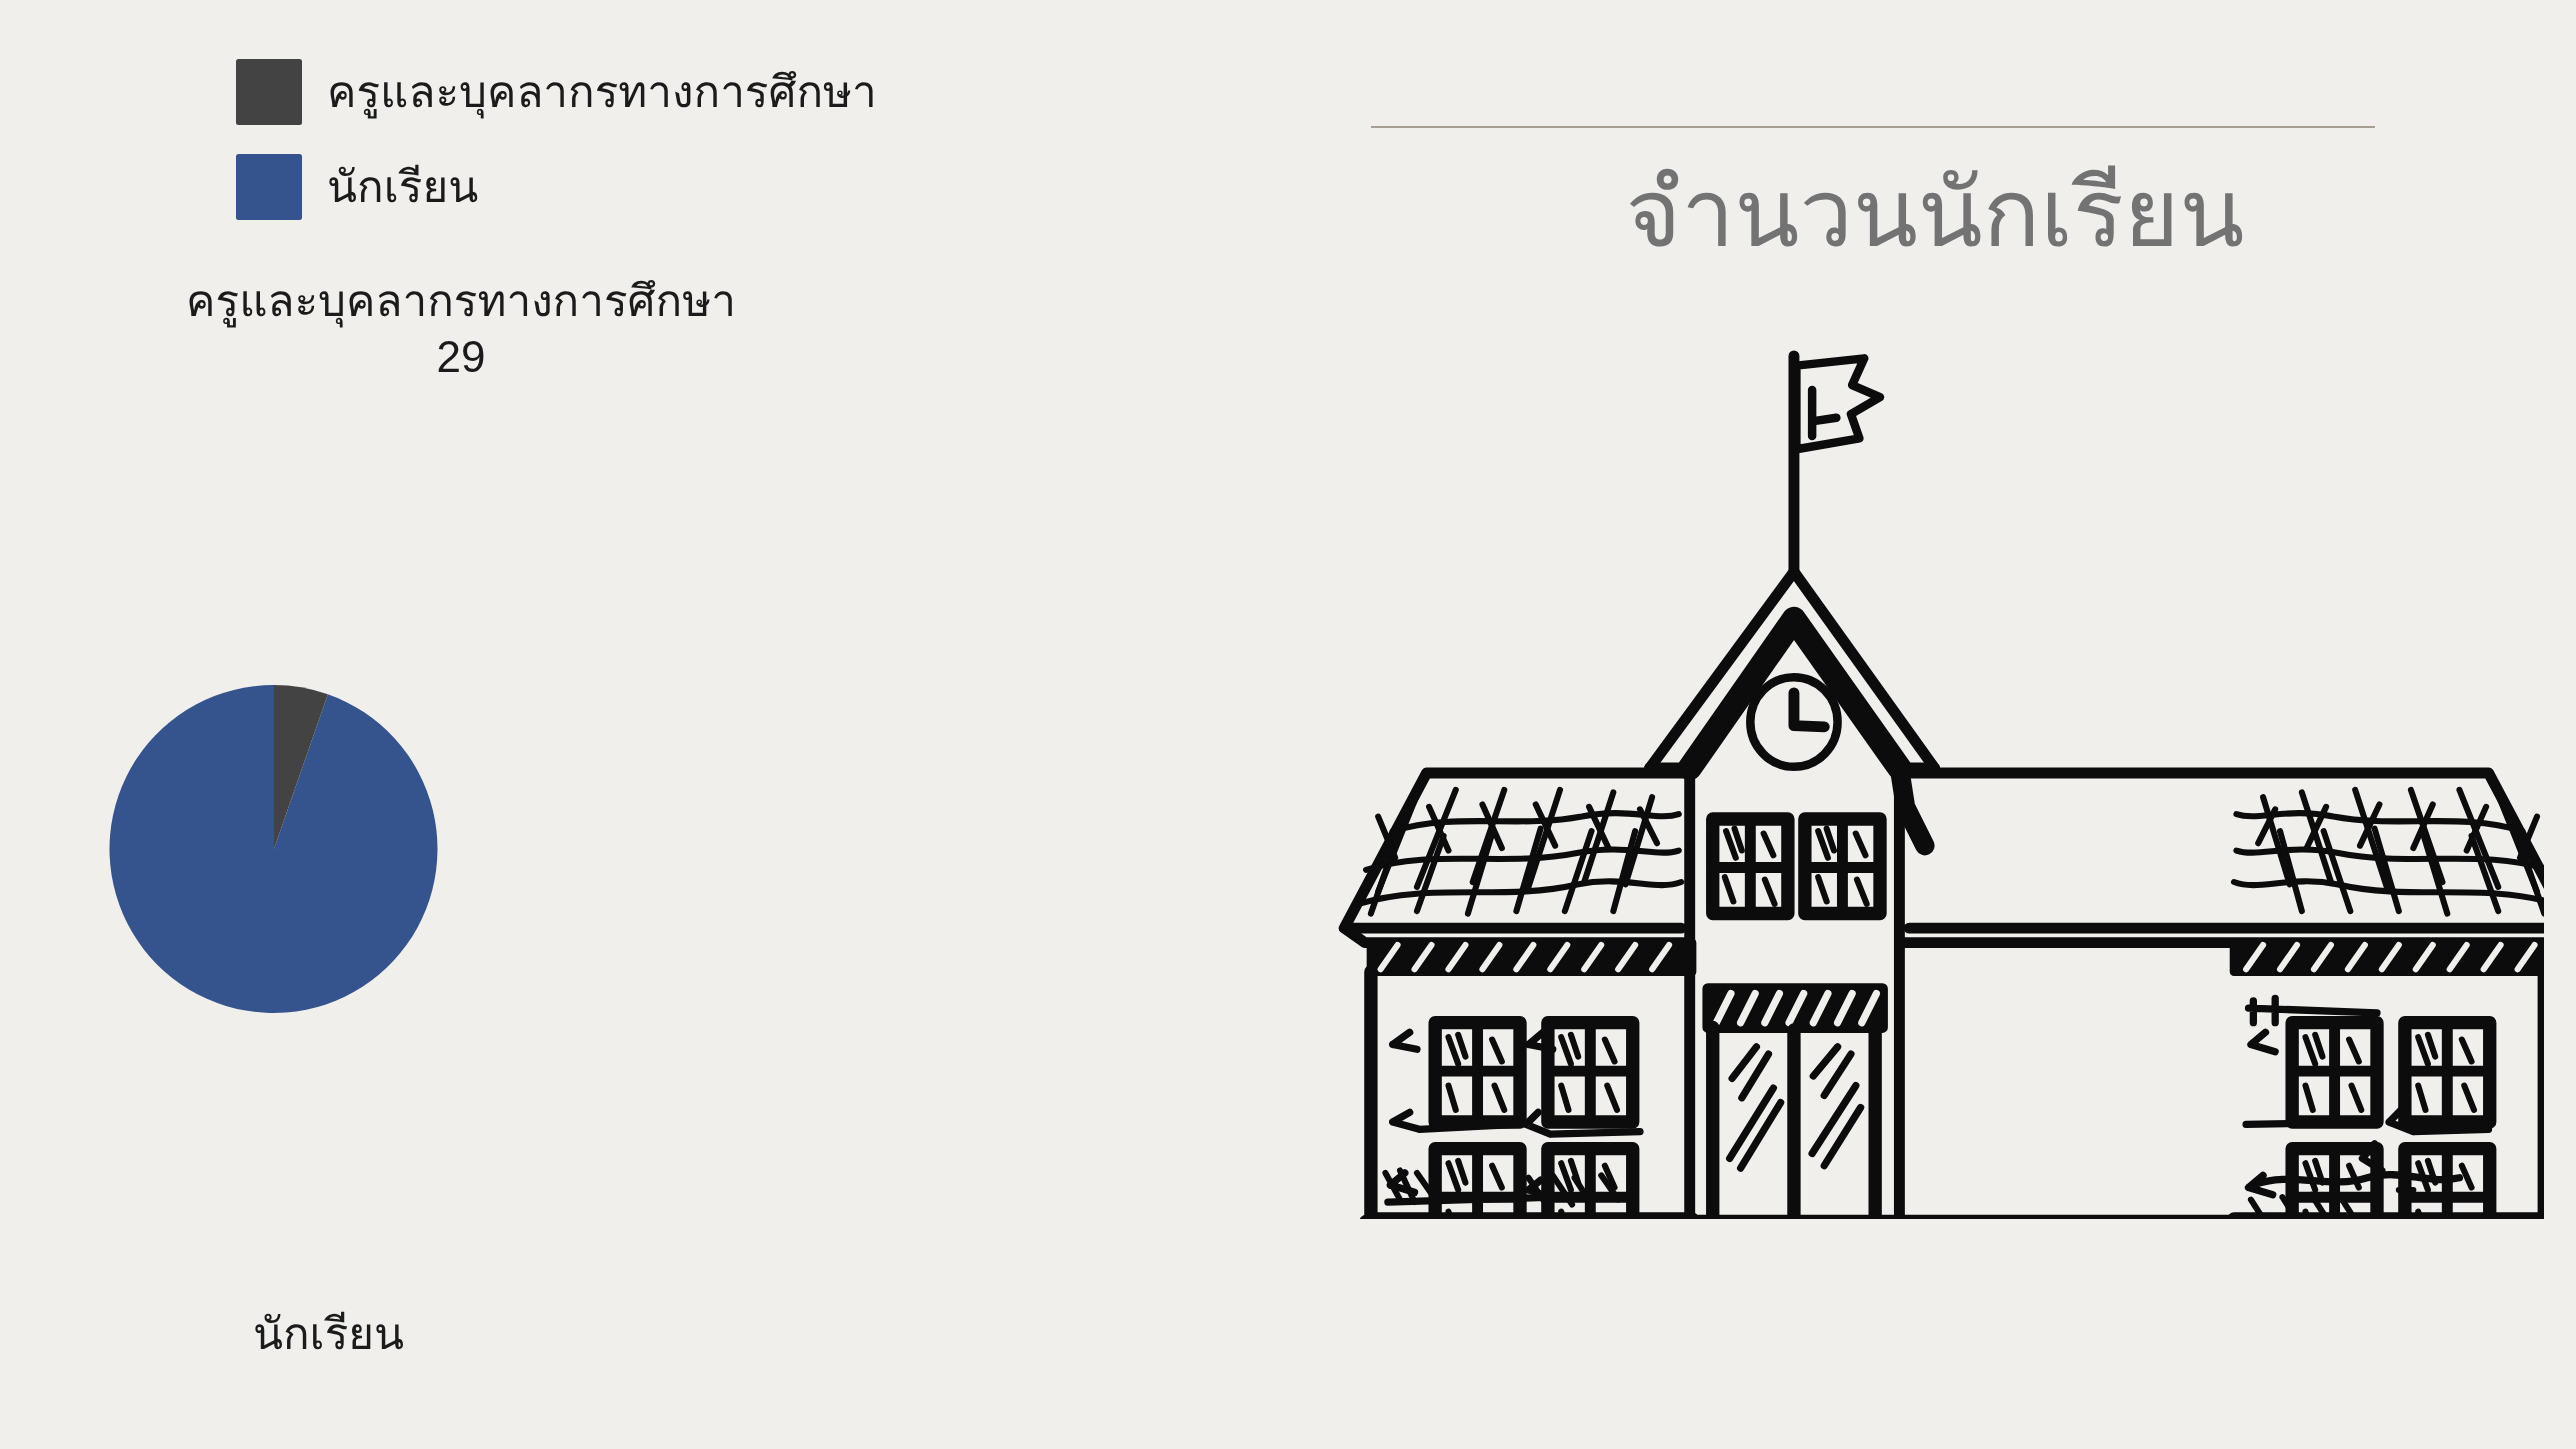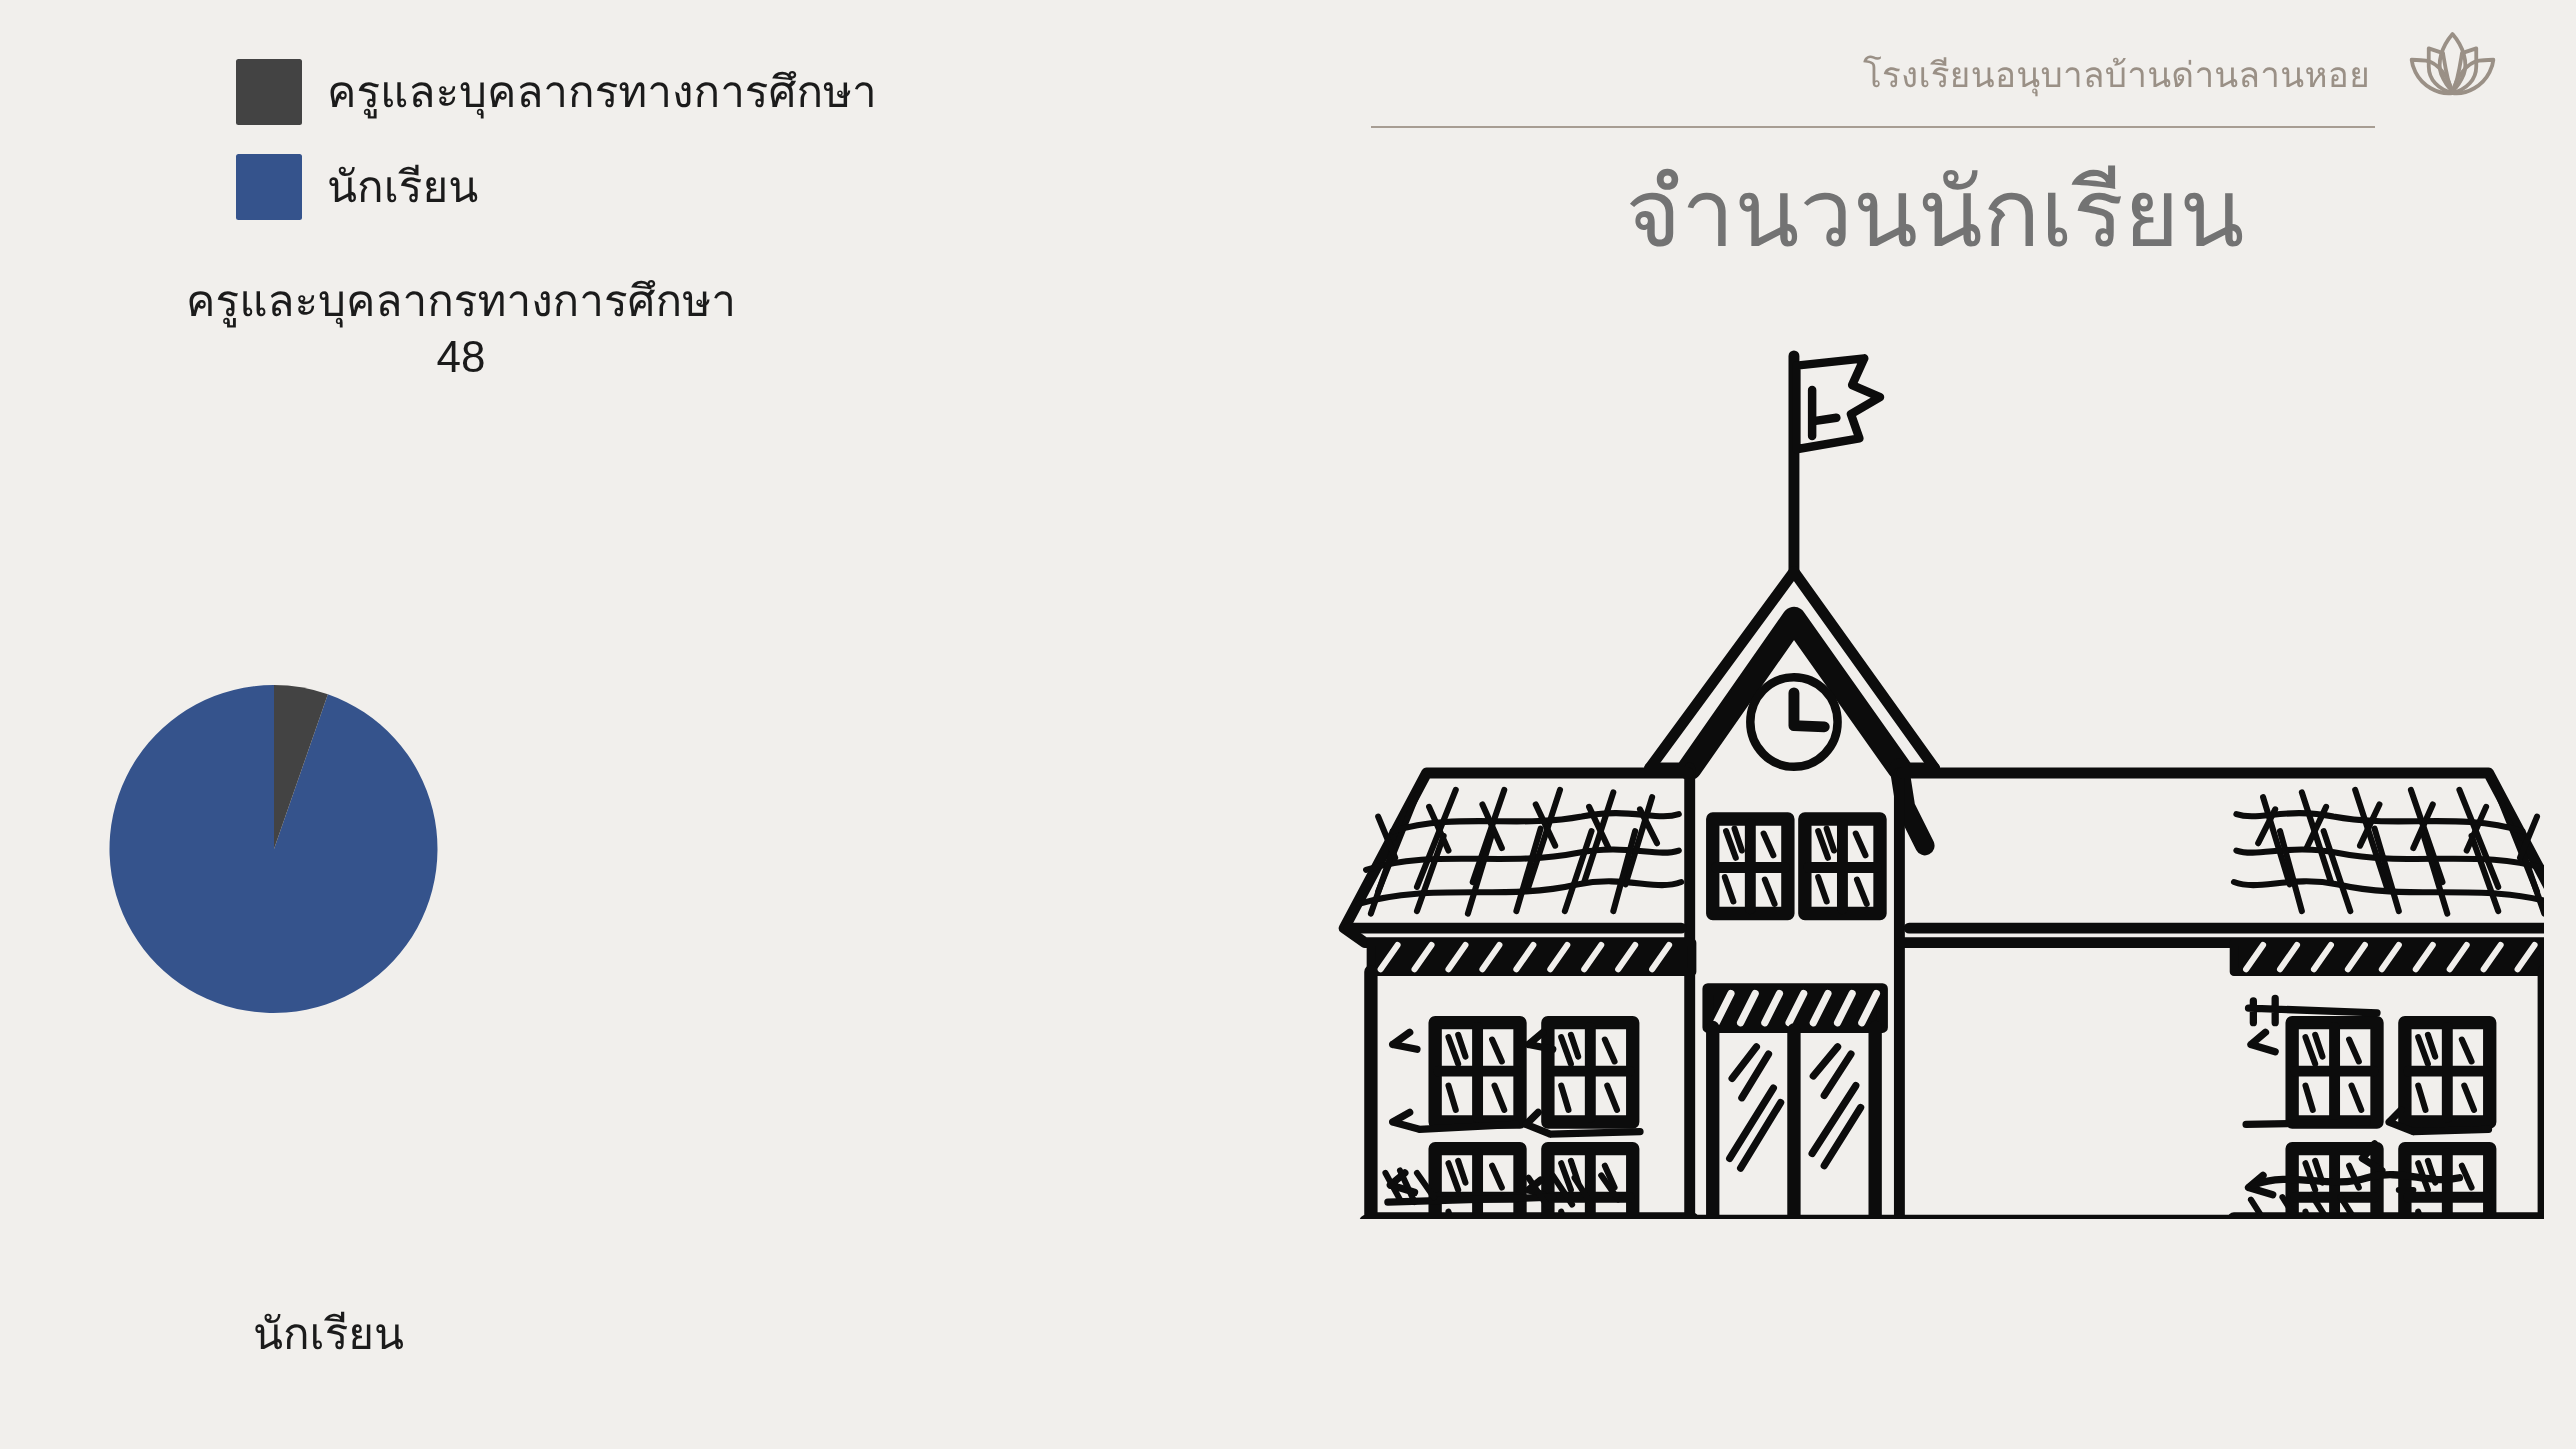--- a/index.html
+++ b/index.html
@@ -136,52 +136,40 @@
       <span class="legend-label">ครูและบุคลากรทางการศึกษา</span>
     </div>
     <div class="legend-row">
       <span class="legend-swatch" style="background:#35538C"></span>
       <span class="legend-label">นักเรียน</span>
     </div>
   </div>
 
   <div class="slice-label" id="label-teachers">
     <div>ครูและบุคลากรทางการศึกษา</div>
-    <div>48</div>
+    <div>29</div>
   </div>
 
   <div id="pie-wrap">
     <svg viewBox="0 0 520 520" xmlns="http://www.w3.org/2000/svg">
 
       <path fill="#35538C" d="M 260 260 L 345.4 14.7 A 260 260 0 1 1 260 0 Z"></path>
 
       <path fill="#434343" d="M 260 260 L 260 0 A 260 260 0 0 1 345.4 14.7 Z"></path>
     </svg>
   </div>
 
   <div class="slice-label" id="label-students">
     <div>นักเรียน</div>
   </div>
 
 </div>
 
 <div id="content-panel">
 
-  <div id="brand-row">
-    <div id="brand-name">โรงเรียนอนุบาลบ้านด่านลานหอย</div>
-    <div id="brand-logo">
-      <svg viewBox="0 0 100 100" xmlns="http://www.w3.org/2000/svg" fill="none" stroke="#9a9086" stroke-width="4" stroke-linecap="round" stroke-linejoin="round">
-        <path d="M50 18 C 62 32 66 48 62 60 C 57 72 50 78 50 78 C 50 78 43 72 38 60 C 34 48 38 32 50 18 Z"></path>
-        <path d="M25 33 L25 52 C25 66 35 76 50 80 C44 66 42 50 40 38 Z"></path>
-        <path d="M75 33 L75 52 C75 66 65 76 50 80 C56 66 58 50 60 38 Z"></path>
-        <path d="M7 45 C 7 45 10 45 22 46 C 34 48 46 62 50 80 C 34 82 18 72 11 58 C 7.5 51 7 45 7 45 Z"></path>
-        <path d="M93 45 C 93 45 90 45 78 46 C 66 48 54 62 50 80 C 66 82 82 72 89 58 C 92.5 51 93 45 93 45 Z"></path>
-      </svg>
-    </div>
-  </div>
 
   <div id="brand-divider"></div>
 
   <div id="page-title">จำนวนนักเรียน</div>
 
   <div id="illustration">
     <svg viewBox="0 0 1000 740" xmlns="http://www.w3.org/2000/svg" fill="none" stroke="#0c0c0c" stroke-width="7" stroke-linecap="round" stroke-linejoin="round">
 
       <g>
         <path d="M389 28 L389 205" stroke-width="9"></path>

